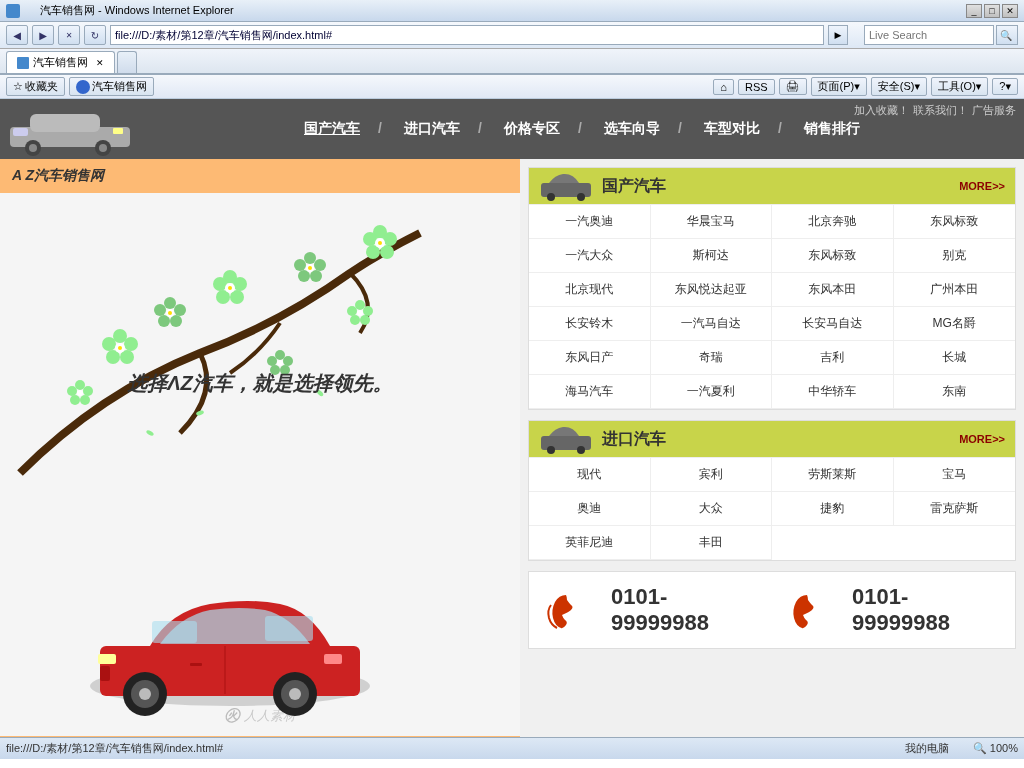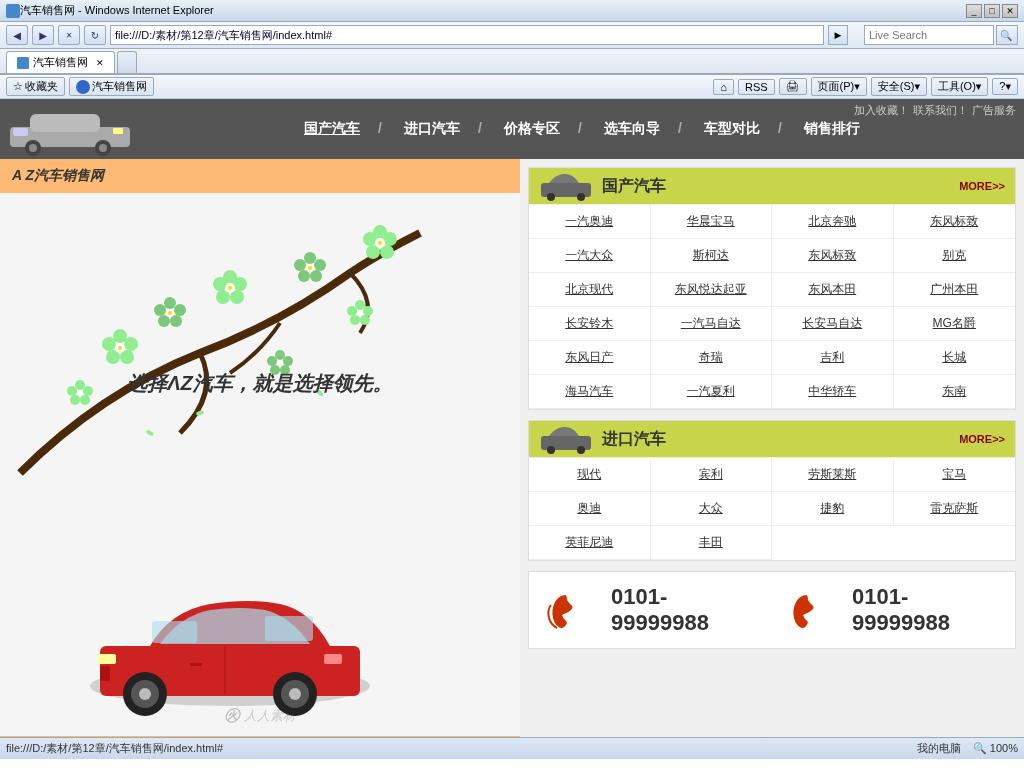--- a/index.html
+++ b/index.html
@@ -1,18 +1,18 @@
 <!DOCTYPE html>
 <html><head>
   <meta charset="utf-8">
   <style>
     * { margin: 0; padding: 0; box-sizing: border-box; }
     body { font-family: SimSun, "宋体", sans-serif; font-size: 12px; background: #fff; width: 1024px; height: 768px; overflow: hidden; }
     .title-bar { background: linear-gradient(to bottom, #e8f0f8, #c8d8ec); padding: 3px 6px; display: flex; align-items: center; justify-content: space-between; font-size: 11px; color: #000; border-bottom: 1px solid #9ab; }
-    .title-bar-left { display: flex; align-items: center; gap: 0; }
+    .title-bar-left { display: flex; align-items: center; gap: 20px; }
     .title-icon { width: 14px; height: 14px; background: #4488cc; border-radius: 2px; display: inline-block; }
     .title-controls { display: flex; gap: 2px; }
     .title-btn { width: 16px; height: 14px; background: linear-gradient(to bottom, #e0e0e0, #c0c0c0); border: 1px solid #888; font-size: 9px; display: flex; align-items: center; justify-content: center; cursor: pointer; }
     .title-btn.close { }
 
     .nav-bar { background: linear-gradient(to bottom, #f5f8fc, #dde8f5); padding: 3px 6px; display: flex; align-items: center; gap: 4px; border-bottom: 1px solid #aaa; }
     .nav-btn { width: 22px; height: 20px; background: linear-gradient(to bottom, #eef4fc, #d0dff0); border: 1px solid #9ab; border-radius: 2px; cursor: pointer; display: flex; align-items: center; justify-content: center; font-size: 10px; color: #336; }
     .address-bar { flex: 1; height: 20px; border: 1px solid #9ab; background: #fff; padding: 0 4px; font-size: 11px; color: #000033; display: flex; align-items: center; }
     .go-btn { width: 20px; height: 20px; background: linear-gradient(to bottom, #eef4fc, #d0dff0); border: 1px solid #9ab; font-size: 9px; display: flex; align-items: center; justify-content: center; cursor: pointer; }
     .search-area { display: flex; align-items: center; gap: 2px; }
@@ -53,32 +53,32 @@
     
     .right-panel { flex: 1; background: #f0f0f0; padding: 8px; overflow: auto; }
 
     
     .car-section { background: #fff; margin-bottom: 10px; border: 1px solid #ddd; }
     .section-header { background: #c8d44a; height: 36px; display: flex; align-items: center; padding: 0 10px; gap: 8px; }
     .section-title { font-size: 16px; font-weight: bold; color: #333; flex: 1; }
     .more-link { color: #8B0000; font-size: 11px; font-weight: bold; cursor: pointer; }
     
     .car-grid { display: grid; grid-template-columns: repeat(4, 1fr); border-top: 1px solid #eee; }
-    .car-cell { border-right: 1px solid #eee; border-bottom: 1px solid #eee; padding: 8px 6px; text-align: center; cursor: pointer; font-size: 12px; color: #333; text-decoration: underline; }
+    .car-cell { border-right: 1px solid #eee; border-bottom: 1px solid #eee; padding: 8px 6px; text-align: center; cursor: pointer; font-size: 12px; color: #333; }
     .car-cell:nth-child(4n) { border-right: none; }
 
     
     .phone-section { background: #fff; border: 1px solid #ddd; padding: 12px; display: flex; align-items: center; justify-content: center; gap: 20px; }
     .phone-icon { width: 50px; height: 40px; display: flex; align-items: center; justify-content: center; }
     .phone-number { font-size: 22px; font-weight: bold; color: #333; }
 
     
     .status-bar { background: linear-gradient(to bottom, #dde8f5, #c8d8ec); border-top: 1px solid #9ab; height: 22px; display: flex; align-items: center; padding: 0 6px; font-size: 11px; color: #333; justify-content: space-between; }
     .status-left { flex: 1; }
-    .status-right { display: flex; align-items: center; gap: 12px; }
+    .status-right { display: flex; align-items: center; gap: 24px; }
 
     
     .blossom-svg { }
 
     
     .watermark { position: absolute; bottom: 10px; left: 50%; transform: translateX(-50%); opacity: 0.4; font-size: 13px; color: #888; display: flex; align-items: center; gap: 4px; }
   </style>
 </head>
 <body>
 

